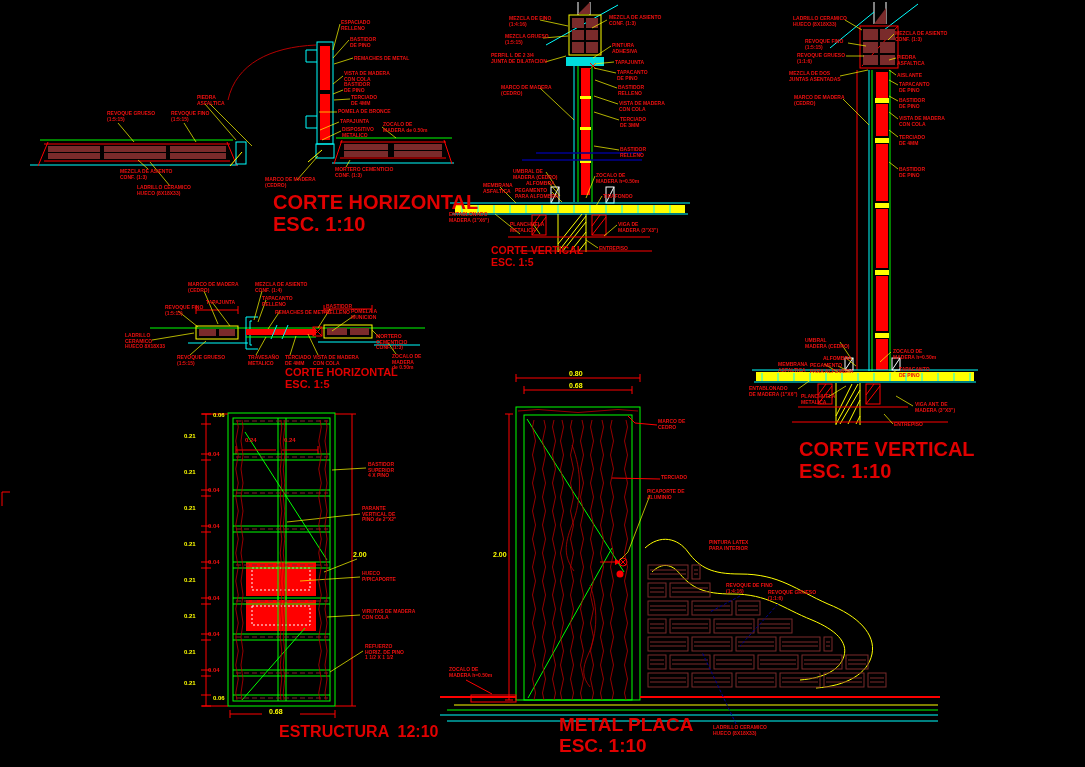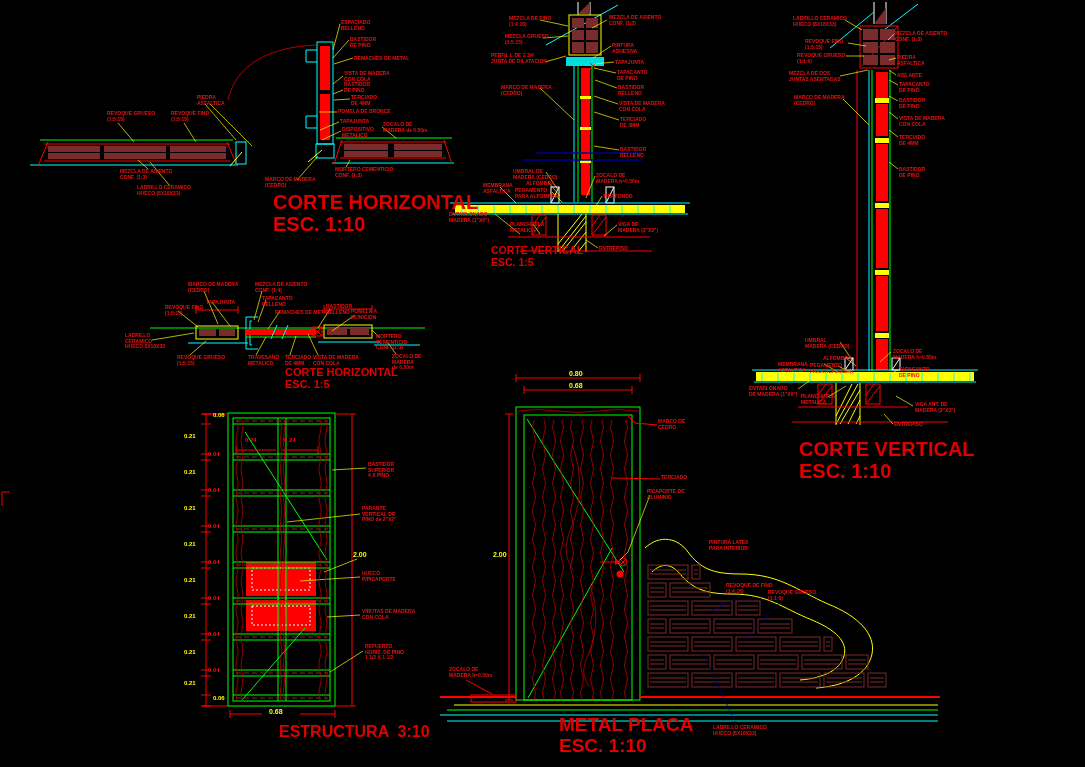--- a/index.html
+++ b/index.html
@@ -776,21 +776,21 @@
       <div class="ann" style="left: 184px; top: 613px; color: rgb(255, 255, 0); font-size: 6px;">0.21</div>
       <div class="ann" style="left: 208px; top: 631px; color: rgb(239, 16, 16); font-size: 6px;">0.04</div>
       <div class="ann" style="left: 184px; top: 649px; color: rgb(255, 255, 0); font-size: 6px;">0.21</div>
       <div class="ann" style="left: 208px; top: 667px; color: rgb(239, 16, 16); font-size: 6px;">0.04</div>
       <div class="ann" style="left: 184px; top: 680px; color: rgb(255, 255, 0); font-size: 6px;">0.21</div>
       <div class="ann" style="left: 213px; top: 695px; color: rgb(255, 255, 0); font-size: 6px;">0.06</div>
       <div class="ann" style="left: 245px; top: 437px; color: rgb(239, 16, 16); font-size: 6px;">0.24</div>
       <div class="ann" style="left: 284px; top: 437px; color: rgb(239, 16, 16); font-size: 6px;">0.24</div>
       <div class="ann" style="left: 353px; top: 551px; color: rgb(255, 255, 0); font-size: 7px;">2.00</div>
       <div class="ann" style="left: 269px; top: 708px; color: rgb(255, 255, 0); font-size: 7px;">0.68</div>
-      <div class="ann" style="left: 279px; top: 723px; color: rgb(224, 0, 0); font-size: 16px;">ESTRUCTURA  3:10</div>
+      <div class="ann" style="left: 279px; top: 723px; color: rgb(224, 0, 0); font-size: 16px;">ESTRUCTURA  12:10</div>
       <div class="ann" style="left: 658px; top: 419px; color: rgb(239, 16, 16); font-size: 5px;">MARCO DE
 CEDRO</div>
       <div class="ann" style="left: 661px; top: 475px; color: rgb(239, 16, 16); font-size: 5px;">TERCIADO</div>
       <div class="ann" style="left: 647px; top: 489px; color: rgb(239, 16, 16); font-size: 5px;">PICAPORTE DE
 ALUMINIO</div>
       <div class="ann" style="left: 709px; top: 540px; color: rgb(239, 16, 16); font-size: 5px;">PINTURA LATEX
 PARA INTERIOR</div>
       <div class="ann" style="left: 726px; top: 583px; color: rgb(239, 16, 16); font-size: 5px;">REVOQUE DE FINO
 (1:4:16)</div>
       <div class="ann" style="left: 768px; top: 590px; color: rgb(239, 16, 16); font-size: 5px;">REVOQUE GRUESO

